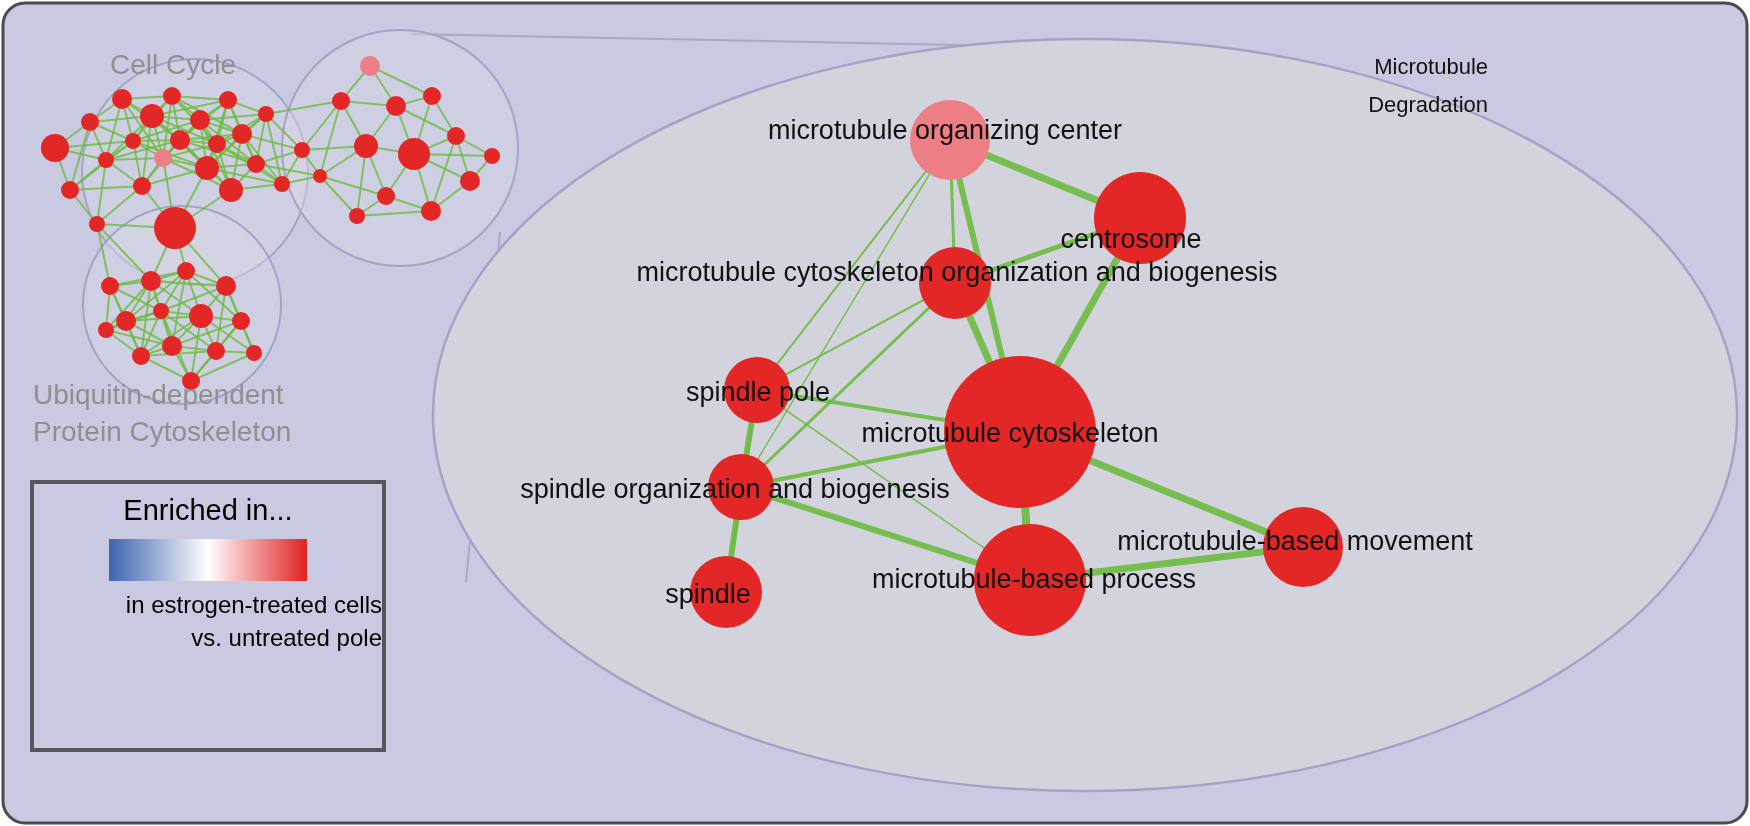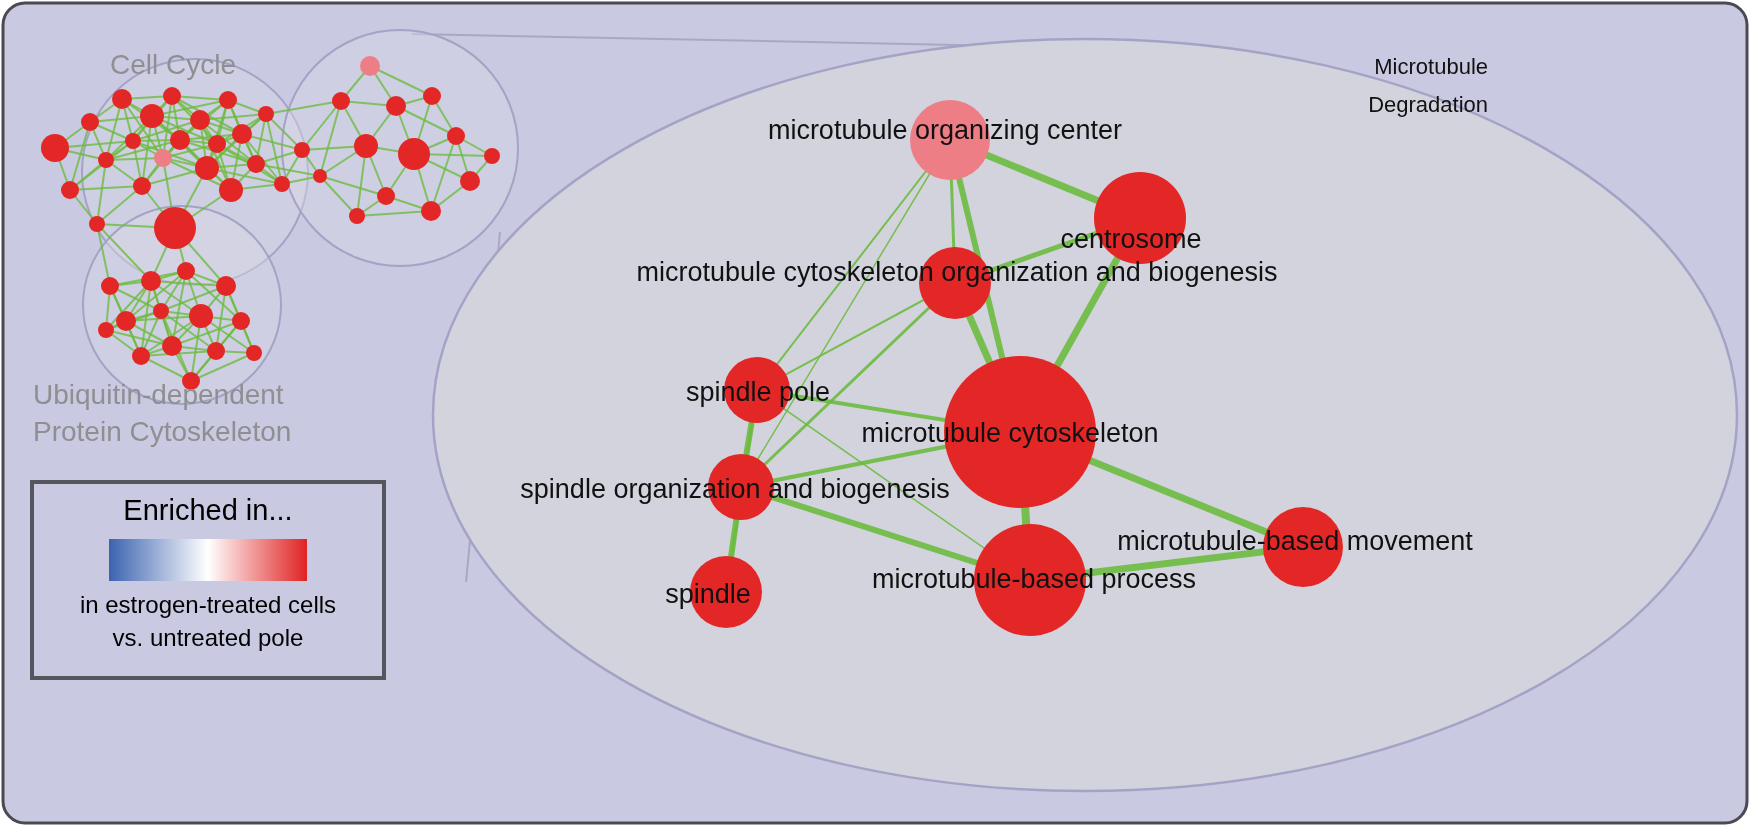--- a/index.html
+++ b/index.html
@@ -1,27 +1,27 @@
 <!DOCTYPE html>
 <html><head>
 <meta charset="utf-8">
 <style>
   html,body{margin:0;padding:0;background:#ffffff;font-family:"Liberation Sans",sans-serif;}
   #figure{position:relative;width:1750px;height:826px;overflow:hidden;}
   #network-svg{position:absolute;left:0;top:0;}
   .overlay{position:absolute;color:#111;}
   .gray-title{color:#8f8f92;font-size:28px;line-height:37px;}
   .black-title{color:#111;font-size:22px;line-height:38px;text-align:right;}
-  #legend-box{position:absolute;left:30px;top:480px;width:356px;height:200px;
+  #legend-box{position:absolute;left:30px;top:480px;width:356px;height:272px;
     border:4px solid #55555c;box-sizing:border-box;}
   #legend-title{text-align:center;font-size:29px;margin-top:10px;}
   #legend-bar{width:198px;height:42px;margin:12px auto 0 auto;}
   #legend-ends{display:flex;justify-content:space-between;width:292px;margin:6px auto 0 auto;
     font-size:29px;}
-  .legend-caption{text-align:center;font-size:24px;line-height:31px;margin-top:2px;}
+  .legend-caption{text-align:right;font-size:24px;line-height:31px;margin-top:2px;}
   #legend-caption-wrap{margin-top:8px;}
 </style>
 </head>
 <body>
 
 <div id="figure">
 
   <svg id="network-svg" width="1750" height="826" viewBox="0 0 1750 826">
       <rect x="3" y="3" width="1744" height="820" rx="22" ry="22" fill="#c9c9e2" stroke="#4a4a52" stroke-width="3"></rect>
       <line x1="412" y1="34" x2="1005" y2="46" stroke="#a8a8c4" stroke-width="2"></line>

